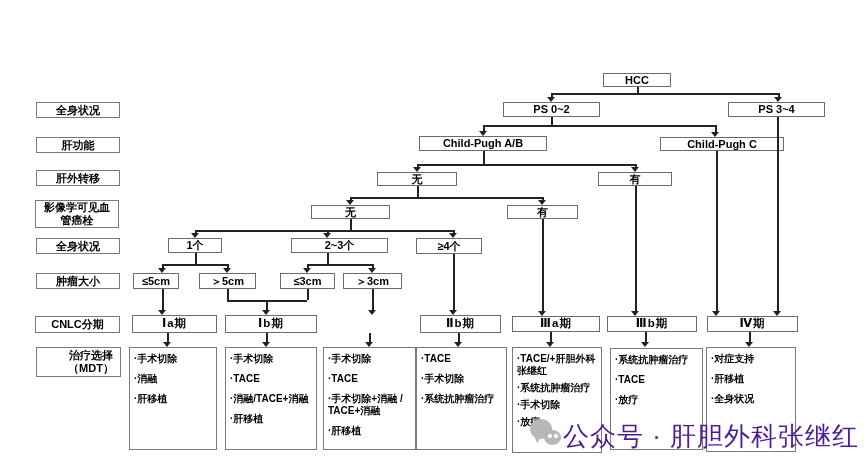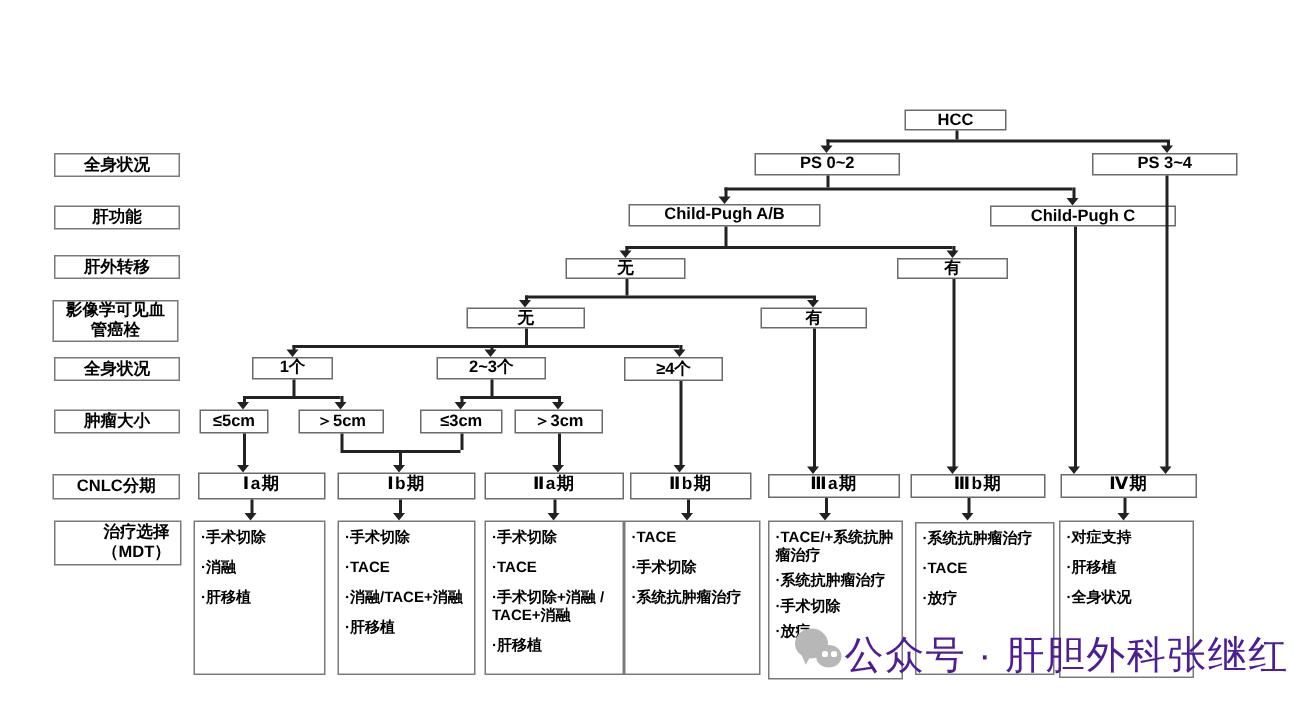--- a/index.html
+++ b/index.html
@@ -54,30 +54,29 @@
   <div class="box" style="left:603px;top:73px;width:68px;height:14px">HCC</div>
   <div class="box" style="left:503px;top:102px;width:97px;height:15px">PS 0~2</div>
   <div class="box" style="left:728px;top:102px;width:97px;height:15px">PS 3~4</div>
   <div class="box" style="left:419px;top:136px;width:128px;height:15px">Child-Pugh A/B</div>
   <div class="box" style="left:660px;top:137px;width:124px;height:14px">Child-Pugh C</div>
   <div class="box" style="left:377px;top:172px;width:80px;height:14px">无</div>
   <div class="box" style="left:598px;top:172px;width:74px;height:14px">有</div>
   <div class="box" style="left:311px;top:205px;width:79px;height:14px">无</div>
   <div class="box" style="left:507px;top:205px;width:71px;height:14px">有</div>
   <div class="box" style="left:168px;top:238px;width:54px;height:15px">1个</div>
-  <div class="box" style="left:291px;top:238px;width:73px;height:15px">2~3个</div>
+  <div class="box" style="left:291px;top:238px;width:97px;height:15px">2~3个</div>
   <div class="box" style="left:416px;top:238px;width:66px;height:16px">≥4个</div>
   <div class="box" style="left:133px;top:273px;width:46px;height:16px">≤5cm</div>
   <div class="box" style="left:199px;top:273px;width:57px;height:16px">＞5cm</div>
   <div class="box" style="left:280px;top:273px;width:55px;height:16px">≤3cm</div>
   <div class="box" style="left:343px;top:273px;width:59px;height:16px">＞3cm</div>
 
   <div class="box stage" style="left:132px;top:315px;width:85px;height:18px">Ⅰa期</div>
   <div class="box stage" style="left:225px;top:315px;width:92px;height:18px">Ⅰb期</div>
-  <div class="box stage" style="left:323px;top:315px;width:93px;height:18px">Ⅱa期</div>
   <div class="box stage" style="left:420px;top:315px;width:81px;height:18px">Ⅱb期</div>
   <div class="box stage" style="left:512px;top:316px;width:88px;height:16px">Ⅲa期</div>
   <div class="box stage" style="left:607px;top:316px;width:90px;height:16px">Ⅲb期</div>
   <div class="box stage" style="left:707px;top:316px;width:91px;height:16px">Ⅳ期</div>
 
   <div class="tbox" style="left:129px;top:347px;width:88px;height:103px">
     <div class="titem">·手术切除</div>
     <div class="titem">·消融</div>
     <div class="titem">·肝移植</div>
   </div>
@@ -92,21 +91,21 @@
     <div class="titem">·TACE</div>
     <div class="titem">·手术切除+消融 / TACE+消融</div>
     <div class="titem">·肝移植</div>
   </div>
   <div class="tbox" style="left:416px;top:347px;width:91px;height:103px">
     <div class="titem">·TACE</div>
     <div class="titem">·手术切除</div>
     <div class="titem">·系统抗肿瘤治疗</div>
   </div>
   <div class="tbox" style="left:512px;top:347px;width:90px;height:106px">
-    <div class="titem" style="margin-bottom:5px">·TACE/+系统抗肿瘤治疗</div>
+    <div class="titem" style="margin-bottom:5px">·TACE/+肝胆外科张继红</div>
     <div class="titem" style="margin-bottom:5px">·系统抗肿瘤治疗</div>
     <div class="titem" style="margin-bottom:5px">·手术切除</div>
     <div class="titem">·放疗</div>
   </div>
   <div class="tbox" style="left:610px;top:348px;width:93px;height:102px">
     <div class="titem">·系统抗肿瘤治疗</div>
     <div class="titem">·TACE</div>
     <div class="titem">·放疗</div>
   </div>
   <div class="tbox" style="left:706px;top:347px;width:90px;height:105px">

